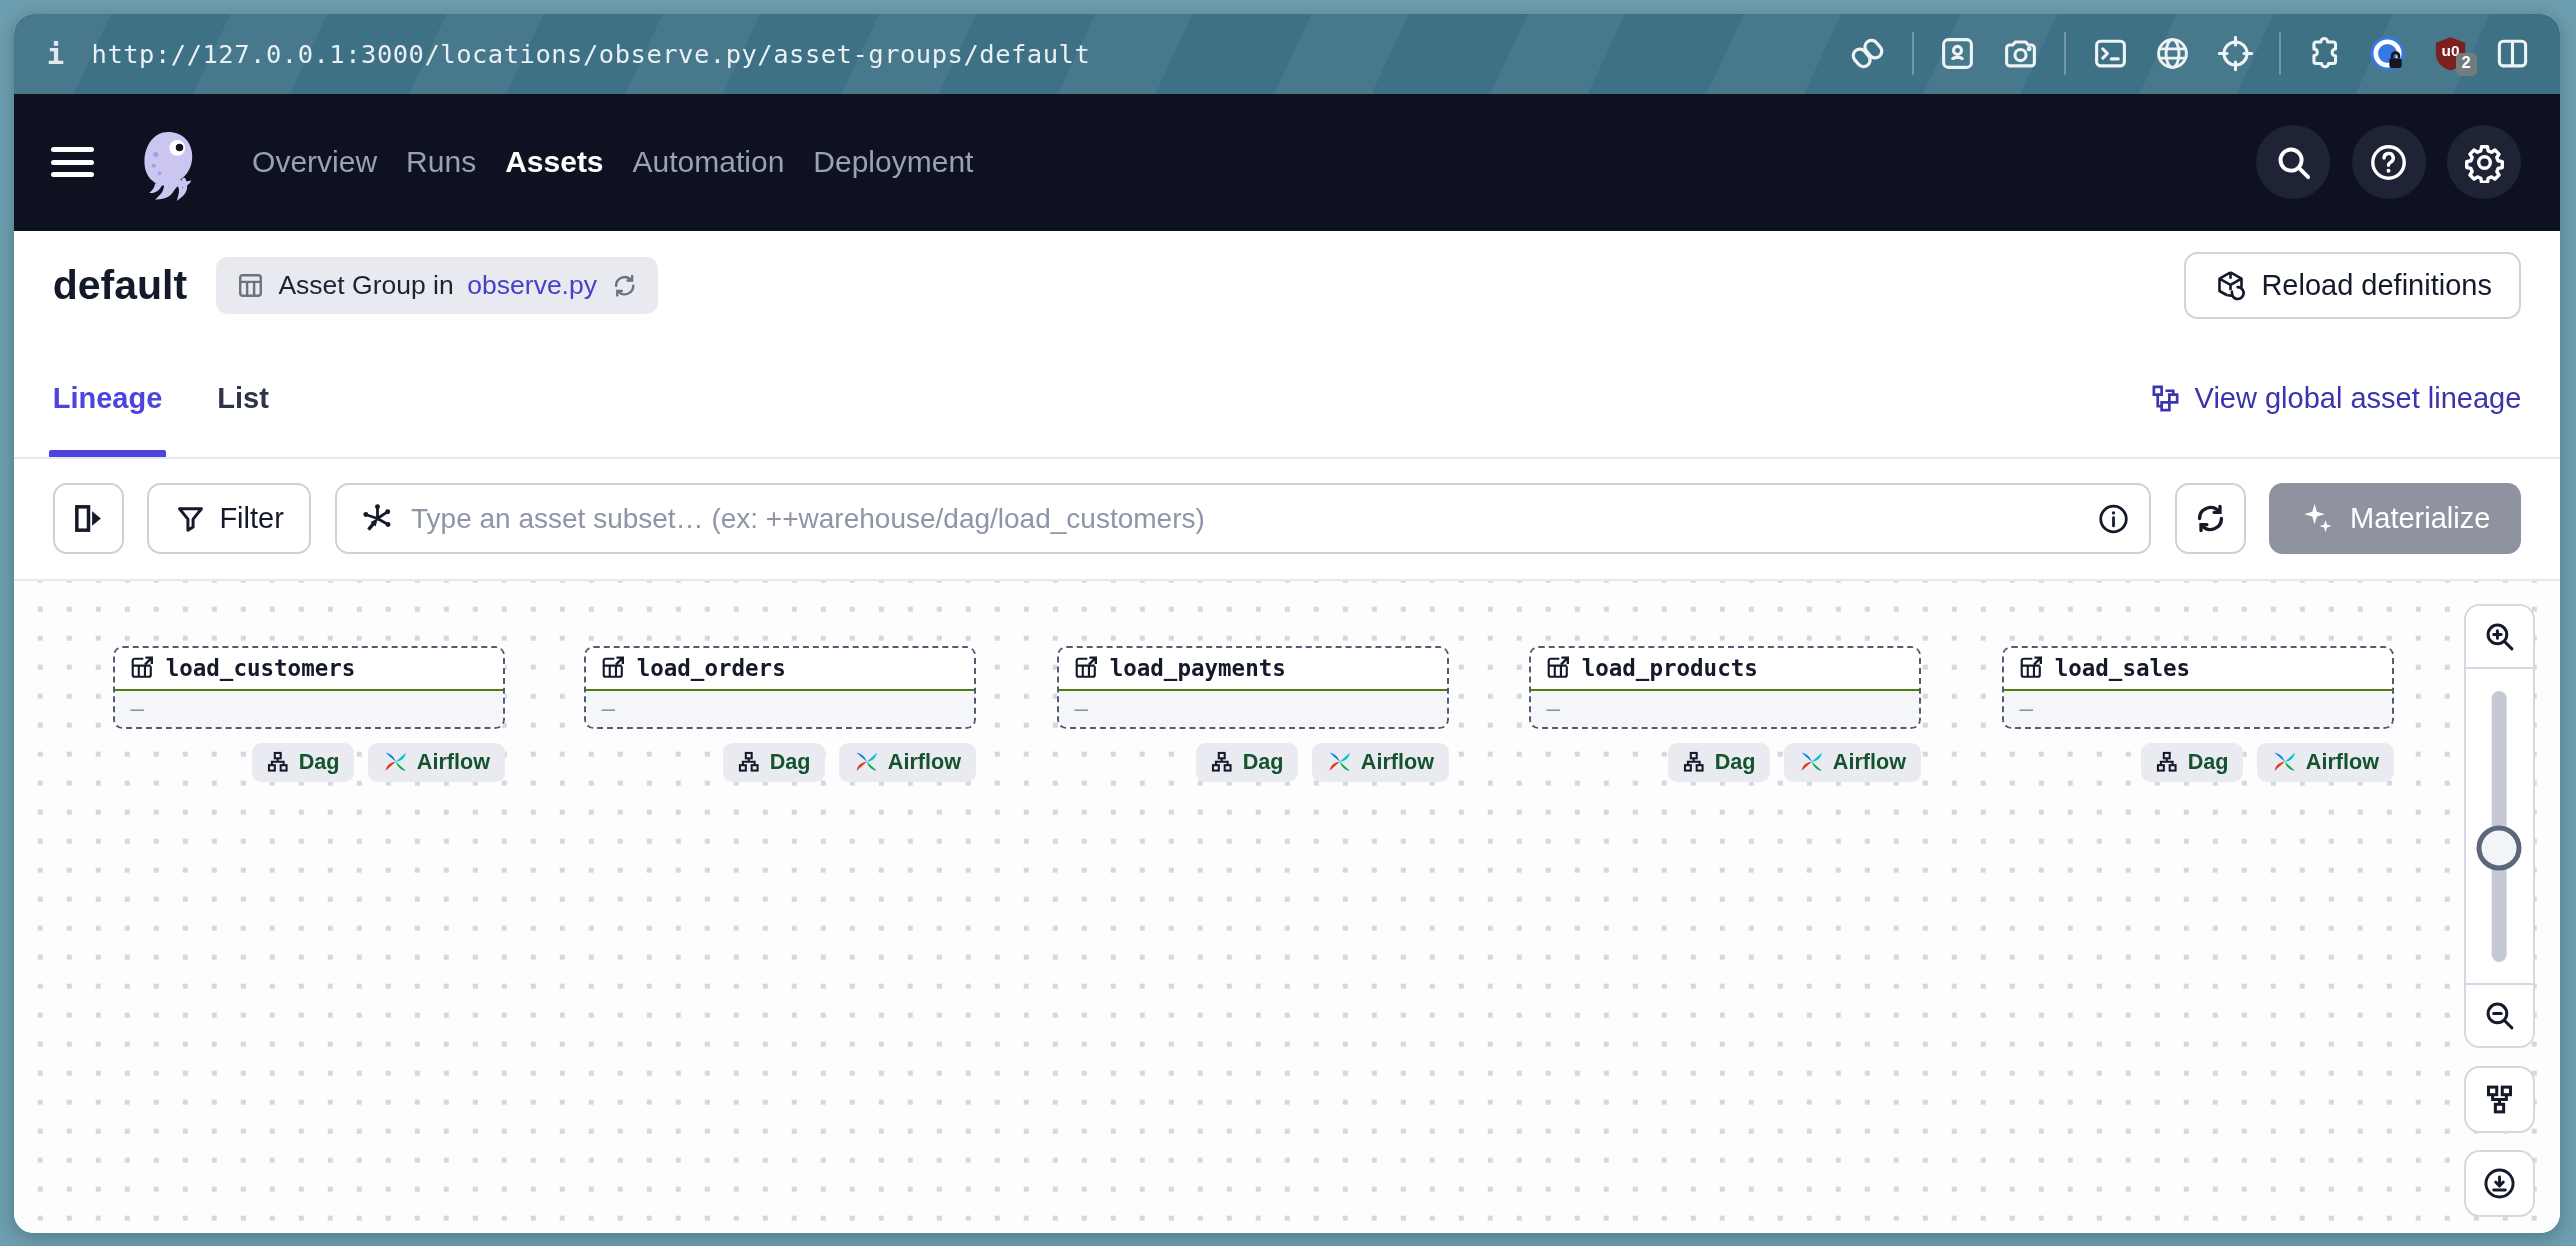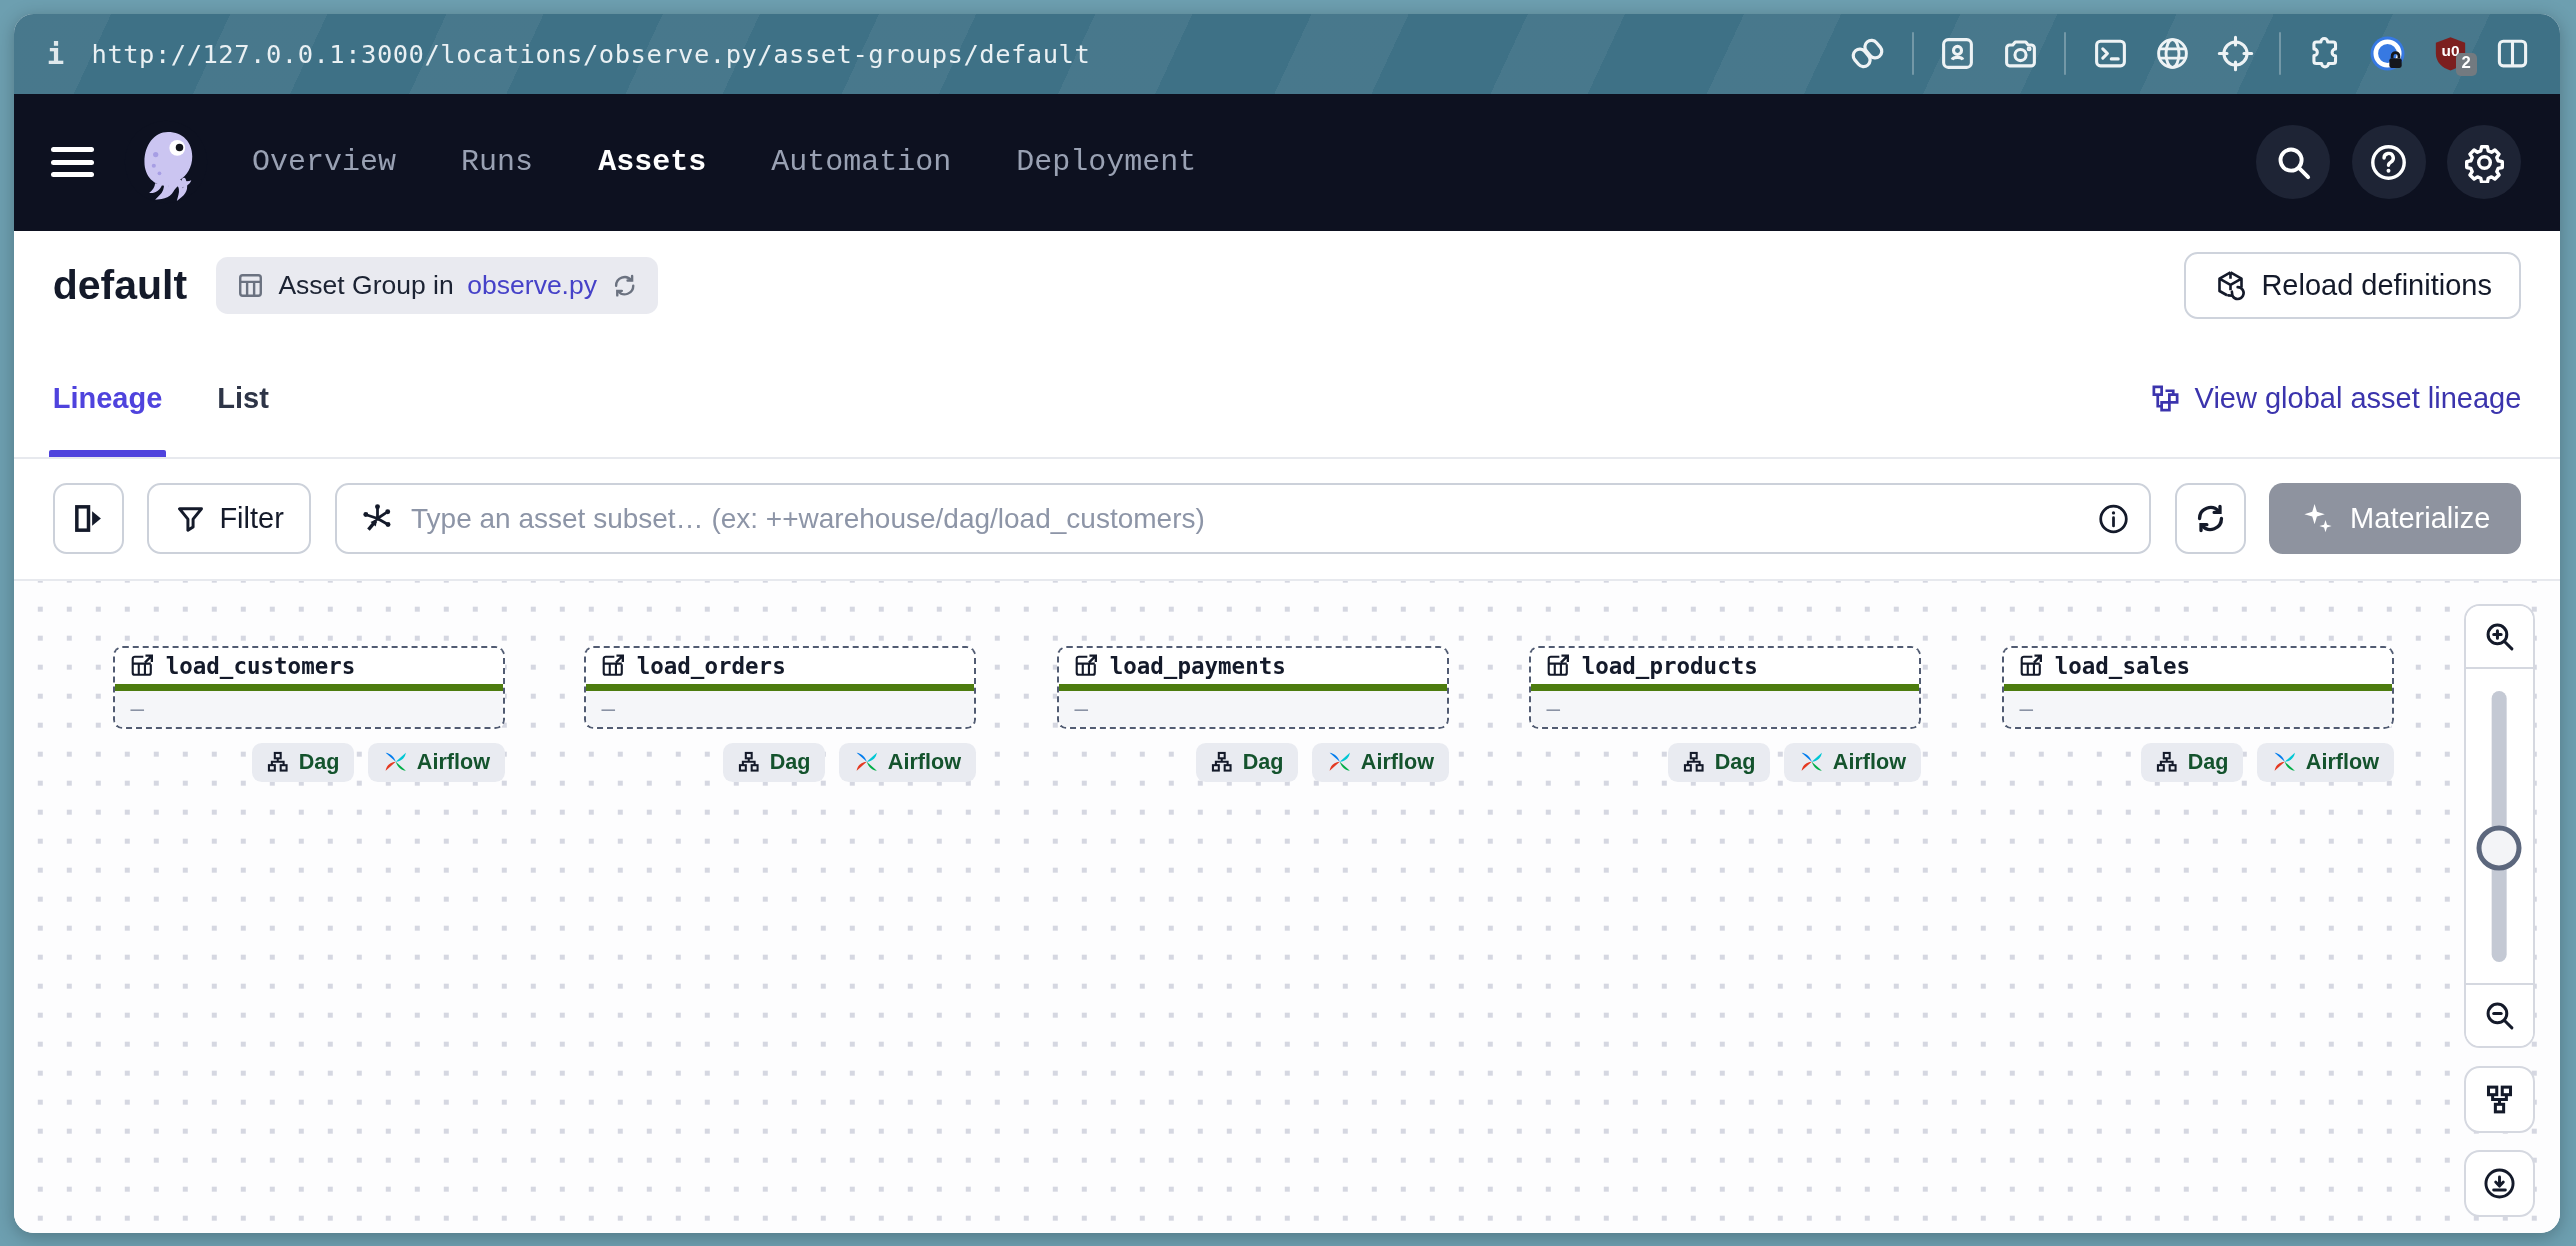--- a/index.html
+++ b/index.html
@@ -41,21 +41,21 @@
   
   .nav {
     height: 137px; flex: 0 0 137px;
     background: #0d1120;
     display: flex; align-items: center;
     padding: 0 39px 0 37px;
   }
   .hamburger { width: 43px; height: 43px; display: flex; flex-direction: column; justify-content: center; gap: 7.8px; cursor: pointer; margin-right: 27.4px; }
   .hamburger span { display: block; height: 4.9px; border-radius: 2.9px; background: #ffffff; }
   .logo { width: 90px; height: 90px; margin-right: 41px; }
-  .nav-links { display: flex; align-items: center; gap: 65px; font-family: Liberation Mono, monospace; }
+  .nav-links { display: flex; align-items: center; gap: 29px; }
   .nav-link { font-size: 30px; color: #99a1b3; cursor: pointer; }
   .nav-link.active { color: #ffffff; font-weight: 700; }
   .nav-spacer { flex: 1; }
   .nav-right { display: flex; align-items: center; gap: 21.6px; }
   .nav-circle {
     width: 74px; height: 74px; border-radius: 50%;
     background: #1e2435; display: flex; align-items: center; justify-content: center; cursor: pointer;
   }
 
   
@@ -124,21 +124,21 @@
     background-size: 29px 29px; background-position: 11.8px 13.7px;
     overflow: hidden;
   }
   .asset-node {
     position: absolute; width: 392px; height: 83px; top: 65px;
     border: 2px dashed #515b72; border-radius: 9.8px; background: #fff;
     display: flex; flex-direction: column; overflow: hidden; cursor: pointer;
   }
   .node-header {
     height: 43px; flex: 0 0 43px; display: flex; align-items: center; gap: 10.8px;
-    padding: 0 14.7px; background: #fff; border-bottom: 7px solid #4d7c0f;
+    padding: 0 14.7px; background: #fff; border-bottom: 2px solid #4d7c0f;
   }
   .node-name { font-family: "DejaVu Sans Mono", monospace; font-size: 22.5px; font-weight: 700; color: #141a2a; }
   .node-body { flex: 1; background: #f5f6f9; display: flex; align-items: center; padding: 0 15.7px; }
   .node-value { font-family: "DejaVu Sans Mono", monospace; font-size: 22.5px; color: #8a92a4; }
   .node-tags {
     position: absolute; top: 162px; width: 392px;
     display: flex; justify-content: flex-end; gap: 13.7px;
   }
   .tag {
     height: 39px; background: #e9ebf1; border-radius: 9.8px;

